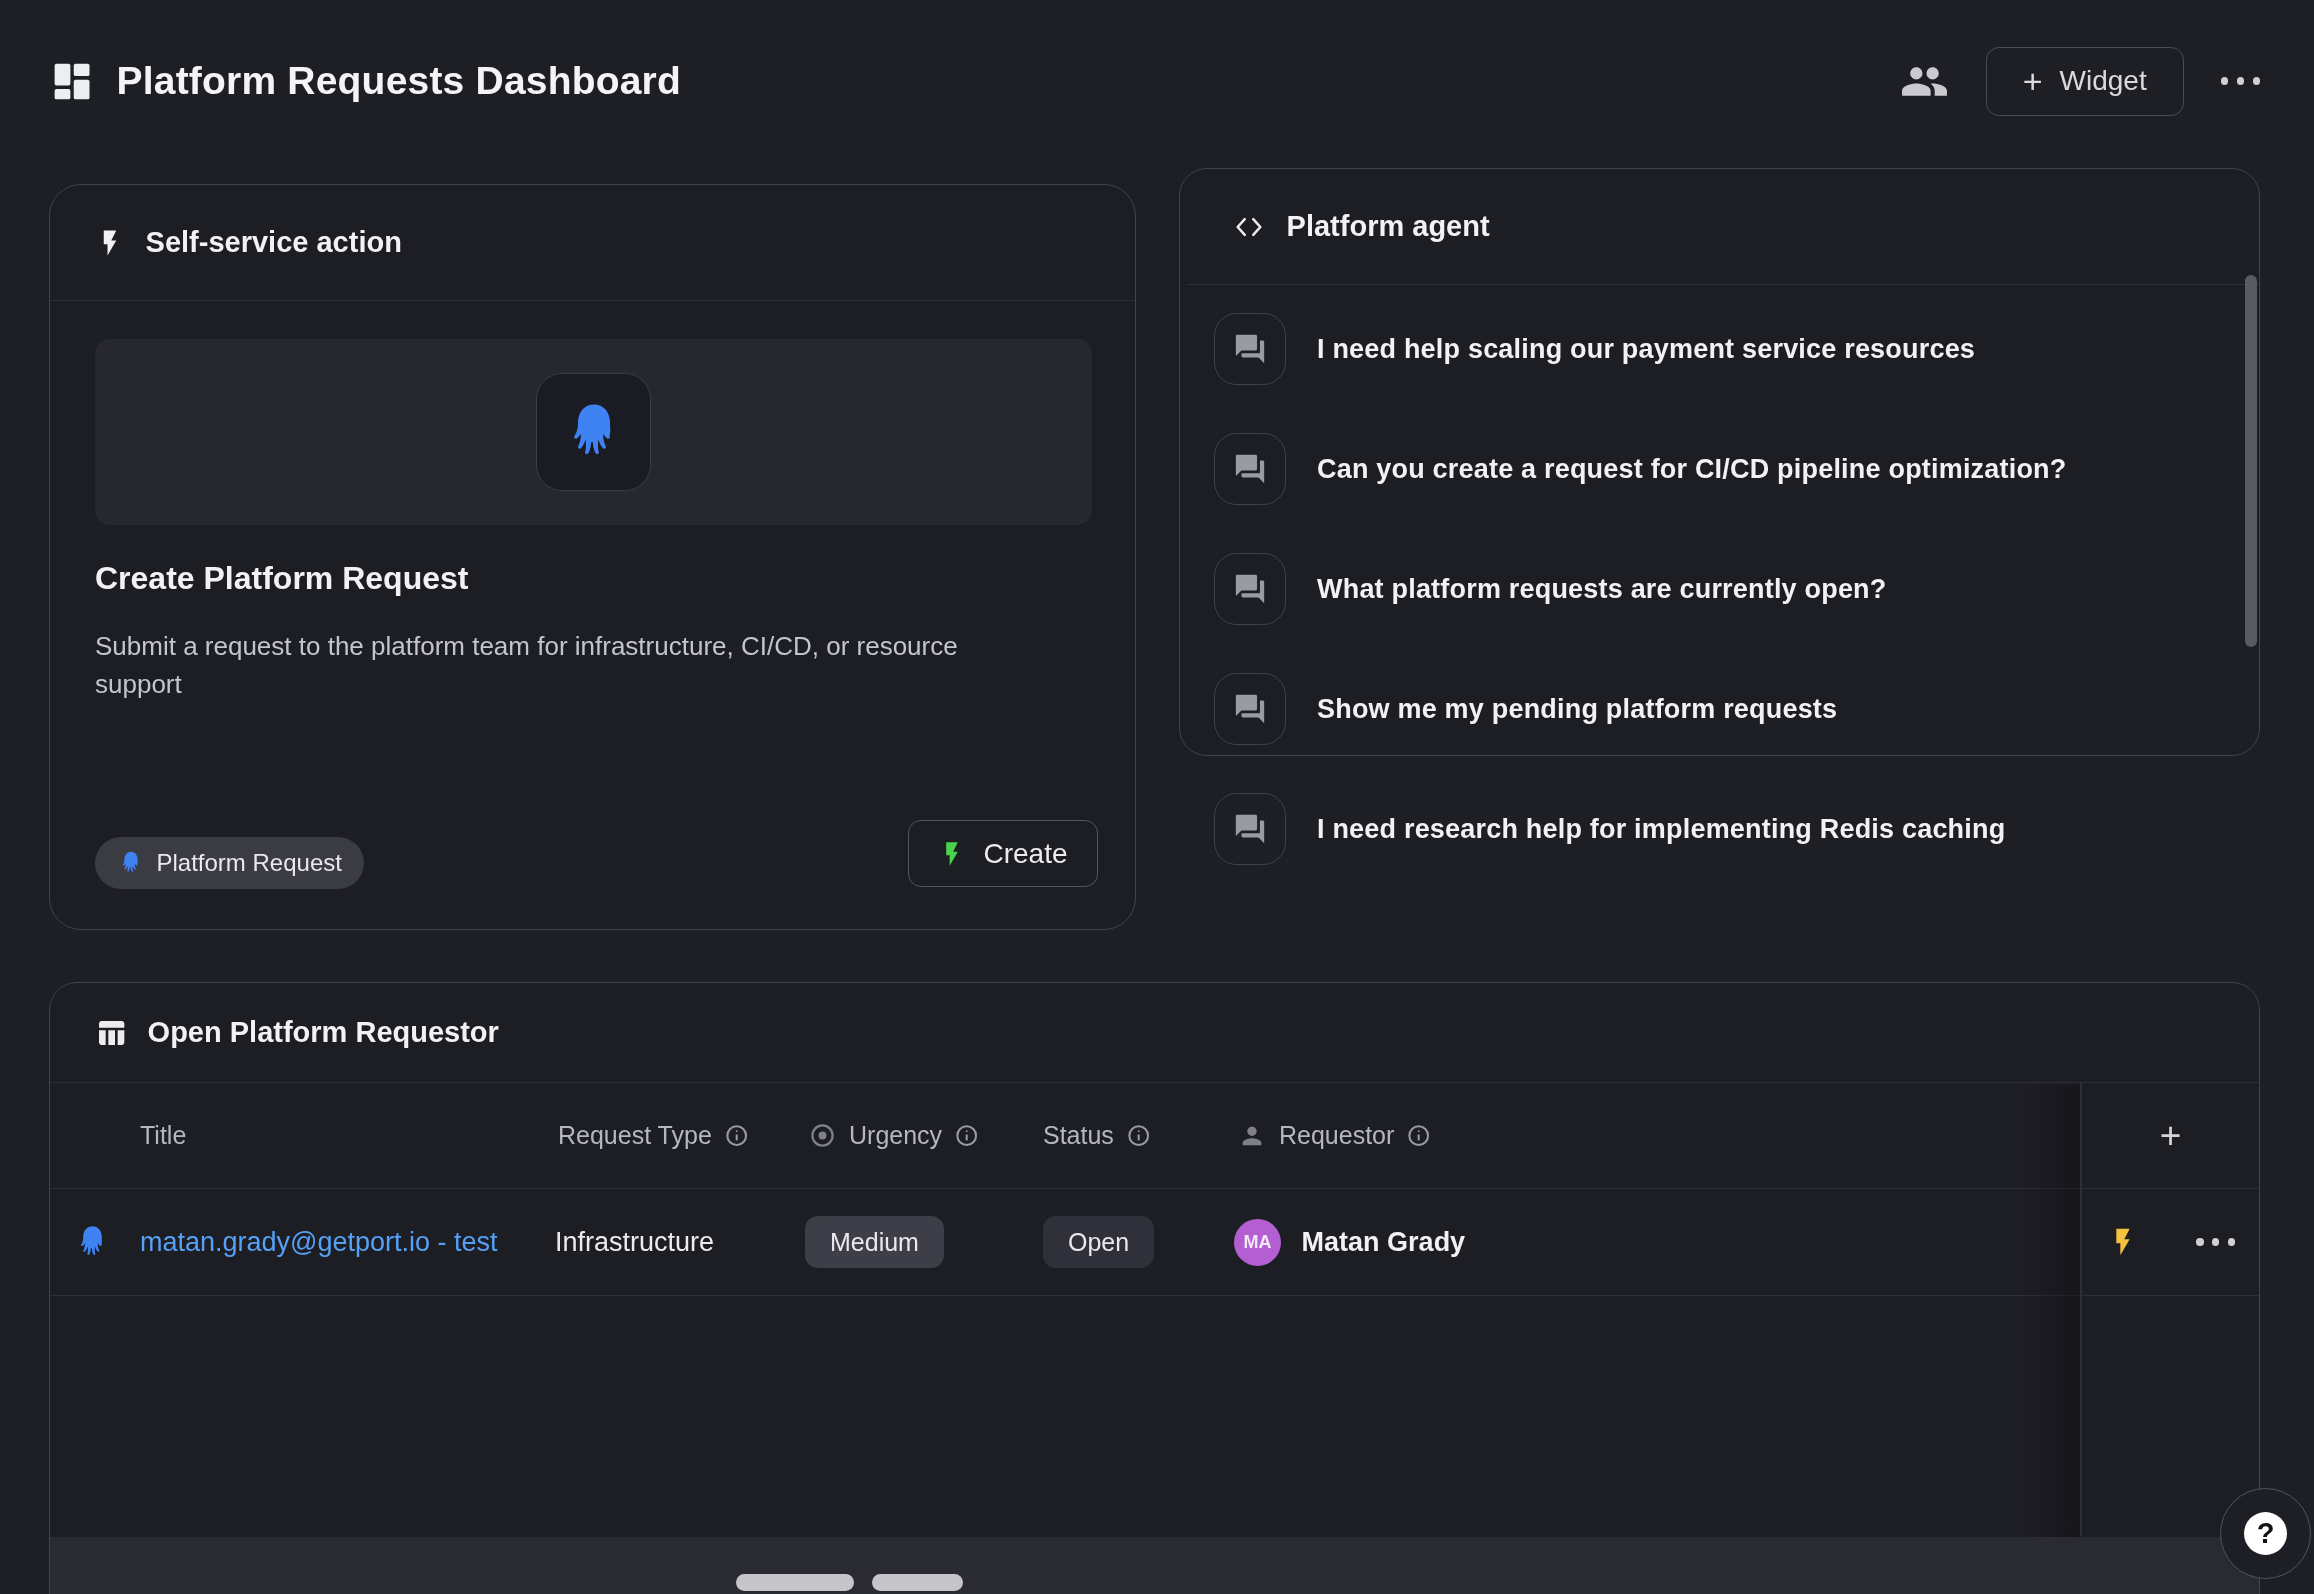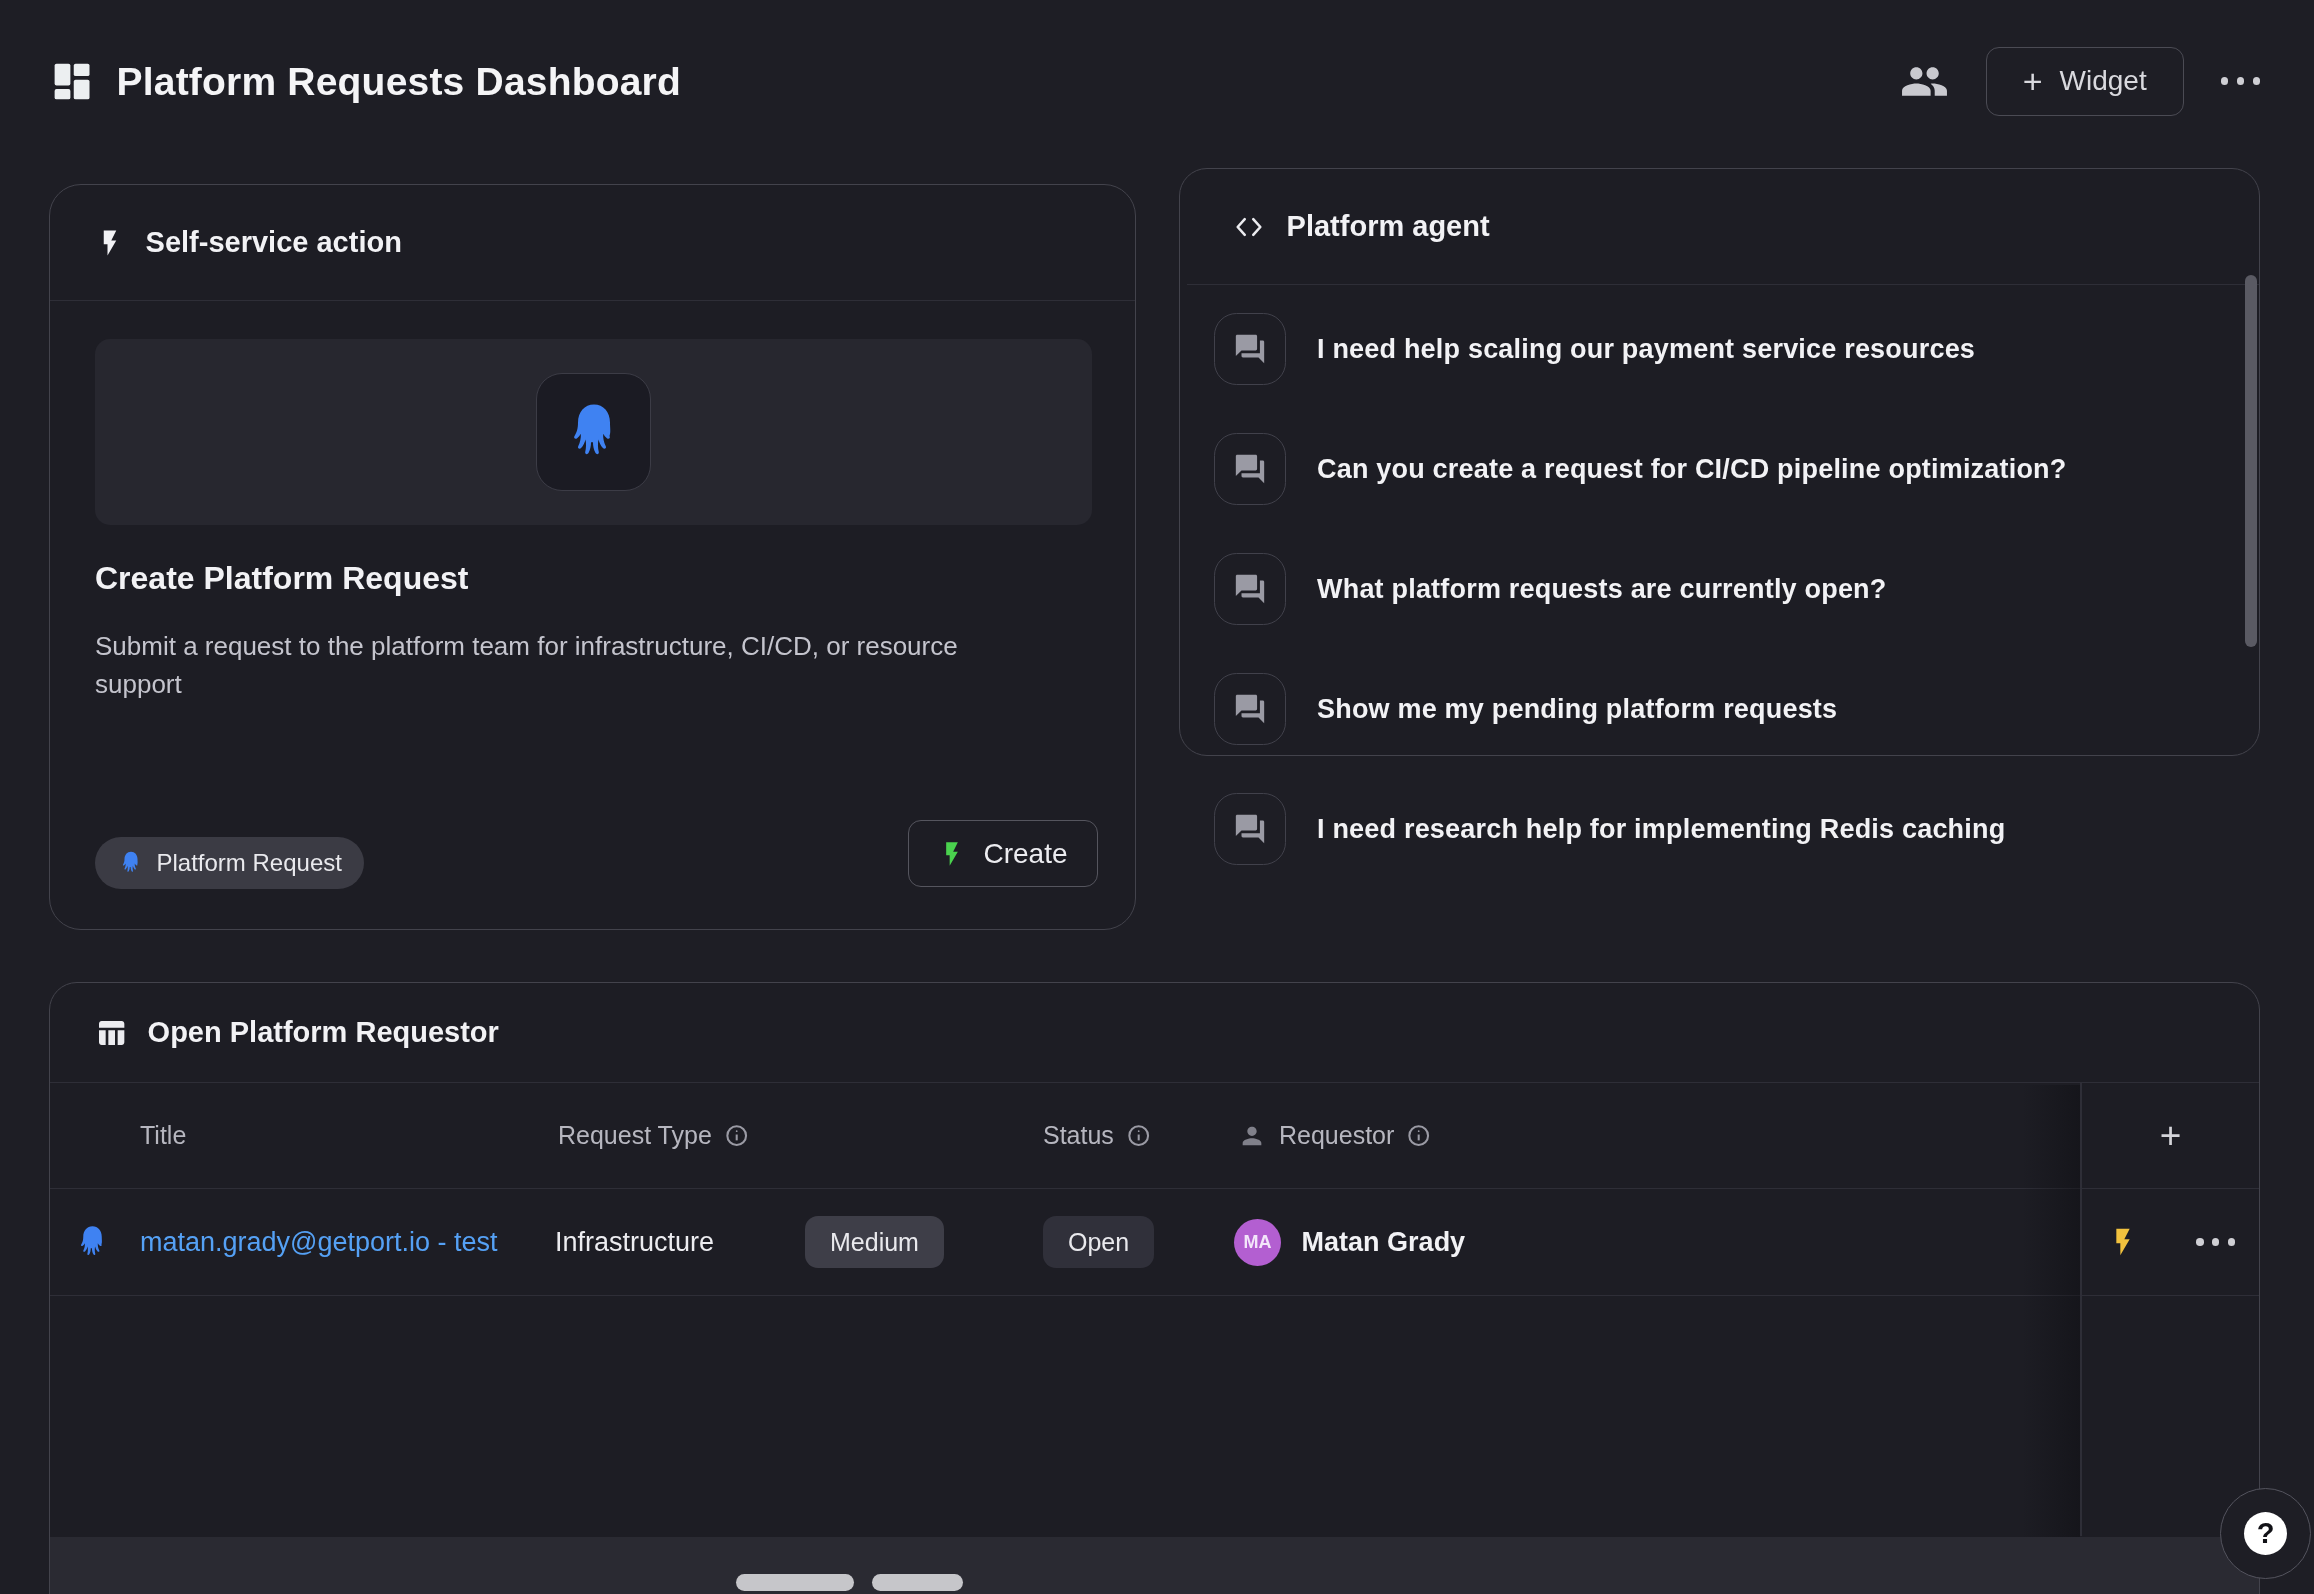--- a/index.html
+++ b/index.html
@@ -2,21 +2,21 @@
 <html style="font-size:15px"><head>
 <meta charset="utf-8">
 <style>
   * { margin:0; padding:0; box-sizing:border-box; }
   html,body { background:#15151b; }
   body { font-family:"Liberation Sans", sans-serif; }
   .canvas { position:relative; width:2314px; height:1595px; background:#1e1e25; overflow:hidden; color:#f2f2f5; }
 
   
   .topbar { position:absolute; left:49px; top:36px; right:54px; height:90px; display:flex; align-items:center; justify-content:space-between; }
-  .topbar-left { display:flex; align-items:flex-end; gap:22.5px; }
+  .topbar-left { display:flex; align-items:center; gap:22.5px; }
   .page-title { font-size:39px; font-weight:700; letter-spacing:0.2px; color:#f4f4f6; }
   .topbar-right { display:flex; align-items:center; gap:37px; }
   .icon-btn { display:flex; align-items:center; justify-content:center; cursor:pointer; }
   .widget-btn { display:flex; align-items:center; justify-content:center; gap:17px; height:69px; padding:0 36px; border:1.9px solid #4b4b54; border-radius:13px; color:#d9d9de; font-size:28px; cursor:pointer; background:transparent; }
   .widget-plus { font-size:34px; font-weight:400; color:#d9d9de; line-height:1; }
   .dots { display:flex; gap:8.4px; align-items:center; }
   .dots i { width:7.5px; height:7.5px; border-radius:50%; background:#cfcfd4; display:block; }
 
   
   .card { position:absolute; background:#1d1d24; border:1.9px solid #43434c; border-radius:28px; }
@@ -221,20 +221,36 @@
       <div class="colcell" style="left:508px">
         <span>Request Type</span>
         <span>
           <svg width="23.4" height="23.4" viewBox="0 0 16 16" fill="none" stroke="#9a9aa4" stroke-width="1.4">
               <circle cx="8" cy="8" r="6.4"></circle>
               <line x1="8" y1="7.2" x2="8" y2="11.2"></line>
               <circle cx="8" cy="4.9" r="0.6" fill="#9a9aa4" stroke="none"></circle>
             </svg>
         </span>
       </div>
+      <div class="colcell" style="left:759px">
+        <span>
+          <svg width="27" height="27" viewBox="0 0 24 24" fill="none" stroke="#80808a" stroke-width="2">
+              <circle cx="12" cy="12" r="9"></circle>
+              <circle cx="12" cy="12" r="3.5" fill="#80808a" stroke="none"></circle>
+            </svg>
+        </span>
+        <span>Urgency</span>
+        <span>
+          <svg width="23.4" height="23.4" viewBox="0 0 16 16" fill="none" stroke="#9a9aa4" stroke-width="1.4">
+              <circle cx="8" cy="8" r="6.4"></circle>
+              <line x1="8" y1="7.2" x2="8" y2="11.2"></line>
+              <circle cx="8" cy="4.9" r="0.6" fill="#9a9aa4" stroke="none"></circle>
+            </svg>
+        </span>
+      </div>
       <div class="colcell" style="left:993px">
         <span>Status</span>
         <span>
           <svg width="23.4" height="23.4" viewBox="0 0 16 16" fill="none" stroke="#9a9aa4" stroke-width="1.4">
               <circle cx="8" cy="8" r="6.4"></circle>
               <line x1="8" y1="7.2" x2="8" y2="11.2"></line>
               <circle cx="8" cy="4.9" r="0.6" fill="#9a9aa4" stroke="none"></circle>
             </svg>
         </span>
       </div>

